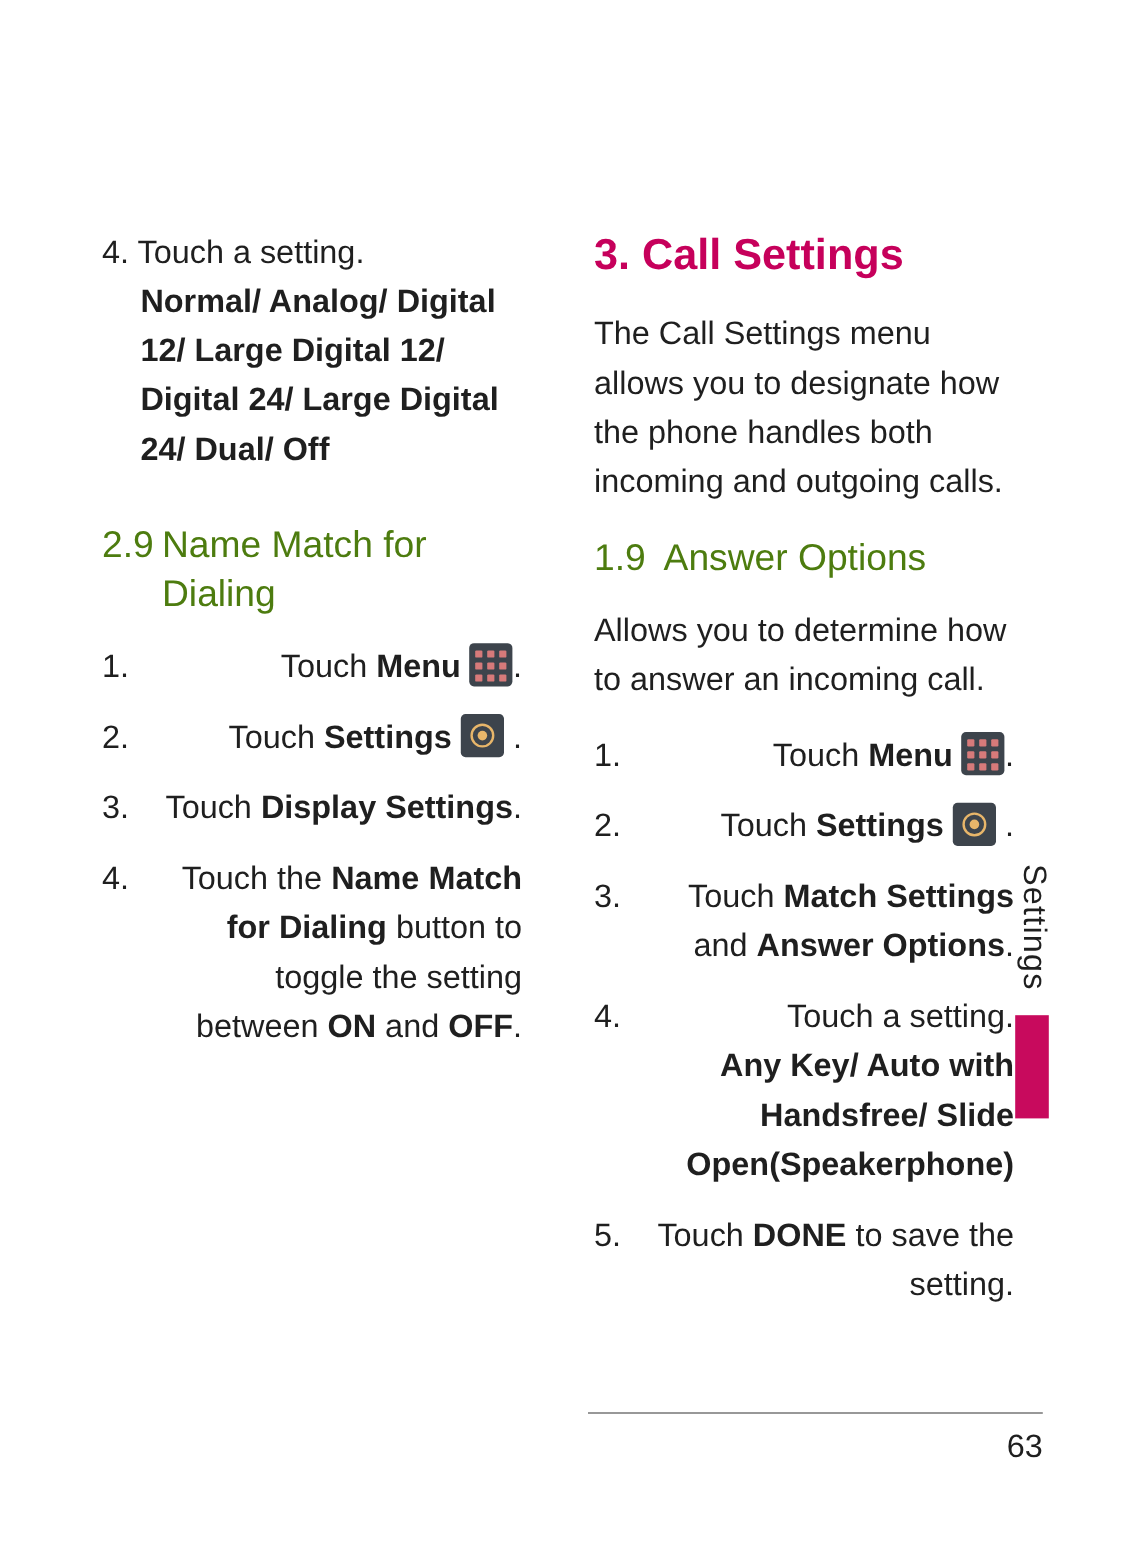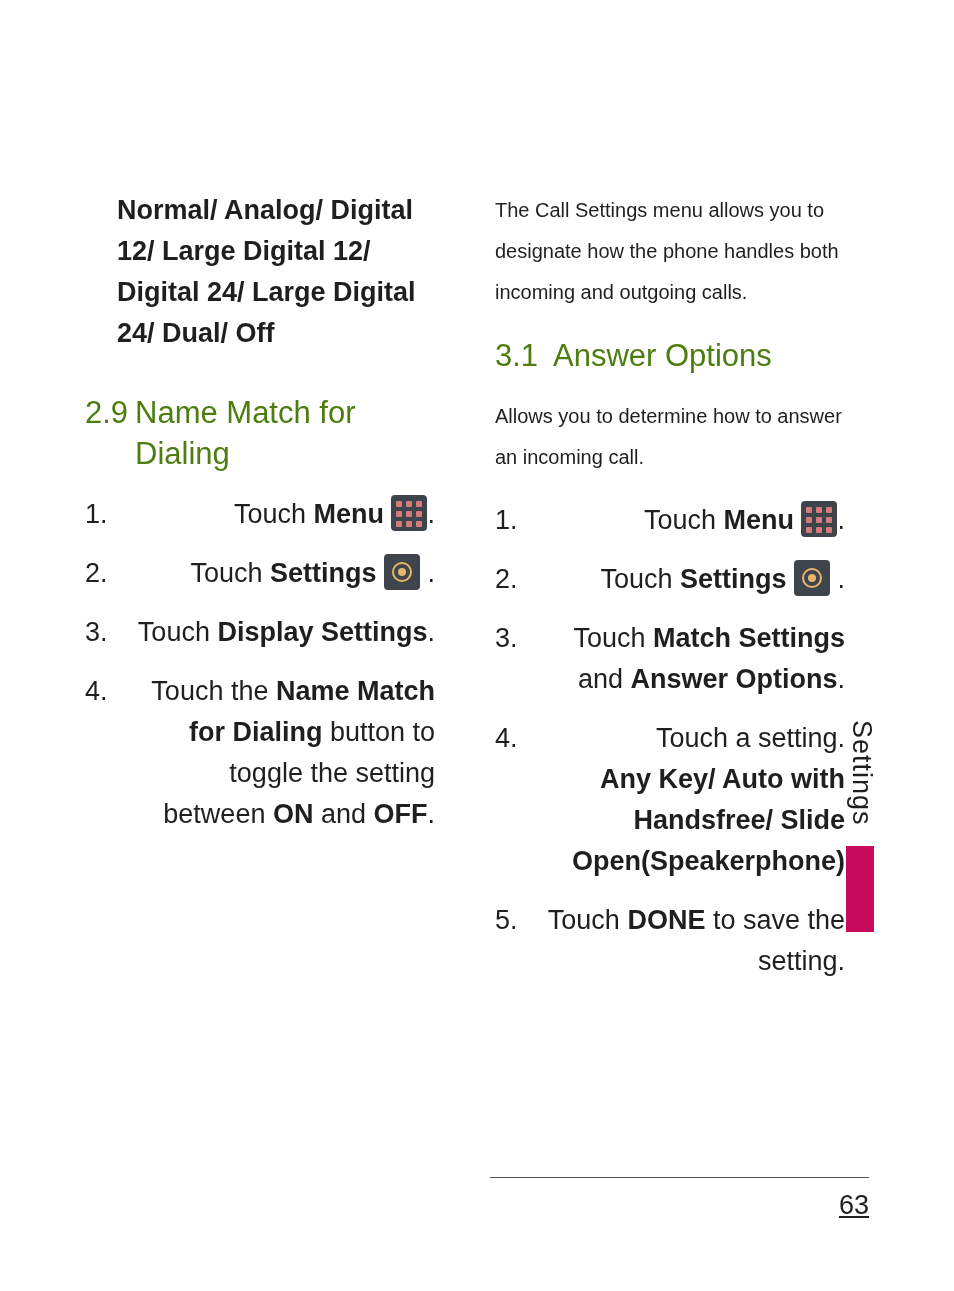--- a/index.html
+++ b/index.html
@@ -49,21 +49,21 @@
   .h2 .num { display:inline-block; width:50px; vertical-align:top;}
   .h2 .rest { display:inline-block; width:290px; }
   .h1 {
     color: #c6005b;
     font-size: 36px;
     line-height: 44px;
     font-weight: 600;
     margin-bottom: 24px;
   }
   .para {
-    font-size: 20px;
+    font-size: 27px;
     line-height: 41px;
     margin-bottom: 22px;
   }
   ol.steps {
     list-style: none;
     padding: 0;
     margin: 0;
     counter-reset: step;
     text-align: right;
   }
@@ -141,40 +141,40 @@
   .sidebar .bar {
     width: 28px;
     height: 86px;
     background: #c80a5d;
   }
   .footer {
     position: absolute;
     bottom: 70px;
     right: 85px;
     left: 490px;
-    text-decoration: underline;
   }
   .footer .line {
     border-top: 1px solid #555;
     margin-bottom: 12px;
   }
   .footer .num {
     text-align: right;
     font-size: 27px;
   }
 </style>
 </head>
 <body>
 
 <div class="page">
   <div class="columns">
 
     <div class="col">
 
       <div class="item-4">
+        <span class="first"><span>4. </span><span>Touch a setting.</span></span>
         <span class="body bold">Normal/ Analog/ Digital 12/ Large Digital 12/ Digital 24/ Large Digital 24/ Dual/ Off</span>
       </div>
 
       <div class="h2">
         <span class="num">2.9</span><span class="rest">Name Match for Dialing</span>
       </div>
 
 
       <ol class="steps">
         <li>
@@ -189,24 +189,25 @@
           <span>Touch </span><span class="bold">Display Settings</span><span>.</span>
         </li>
         <li>
           <span>Touch the </span><span class="bold">Name Match for Dialing</span><span> button to toggle the setting between </span><span class="bold">ON</span><span> and </span><span class="bold">OFF</span><span>.</span>
         </li>
       </ol>
     </div>
 
     <div class="col">
 
+      <div class="h1">3. Call Settings</div>
       <div class="para">The Call Settings menu allows you to designate how the phone handles both incoming and outgoing calls.</div>
 
       <div class="h2">
-        <span class="num" style="width:58px">3.1</span><span class="rest" style="width:280px">Answer Options</span>
+        <span class="num" style="width:58px">1.9</span><span class="rest" style="width:280px">Answer Options</span>
       </div>
 
       <div class="para">Allows you to determine how to answer an incoming call.</div>
 
       <ol class="steps">
         <li>
           <span>Touch </span><span class="bold">Menu</span>
           <span class="icon menu-icon"></span><span>.</span>
         </li>
         <li>

